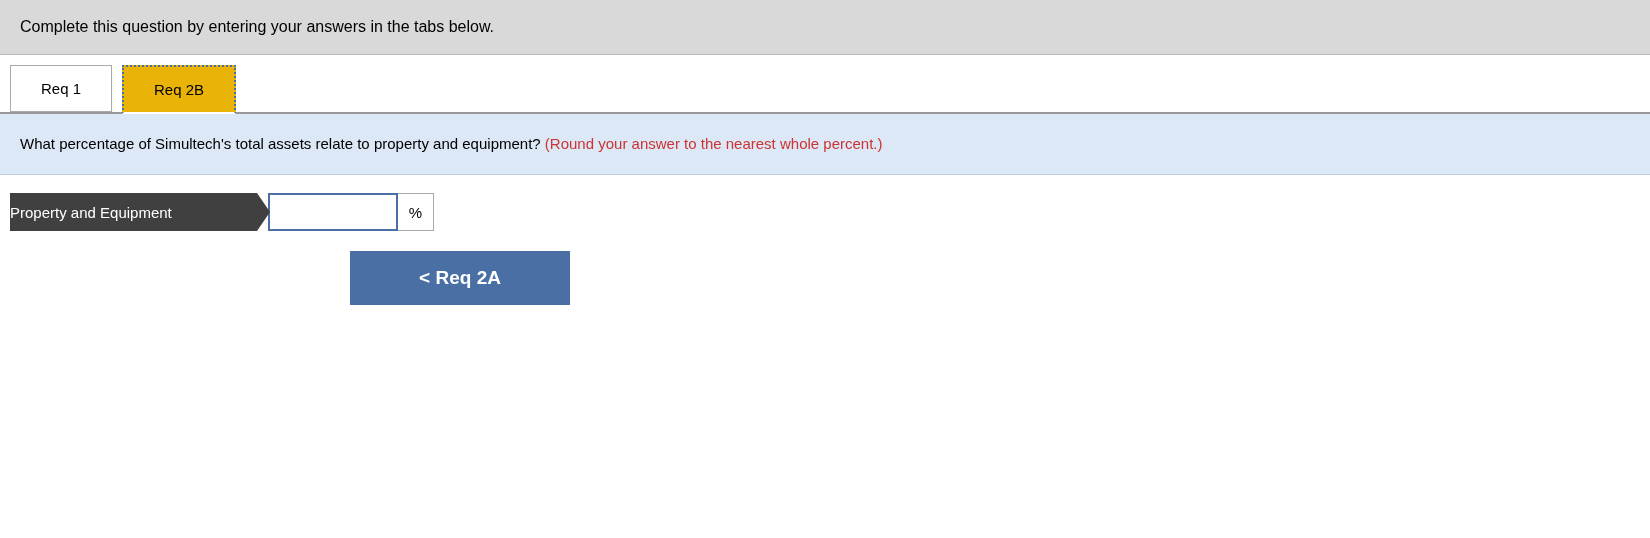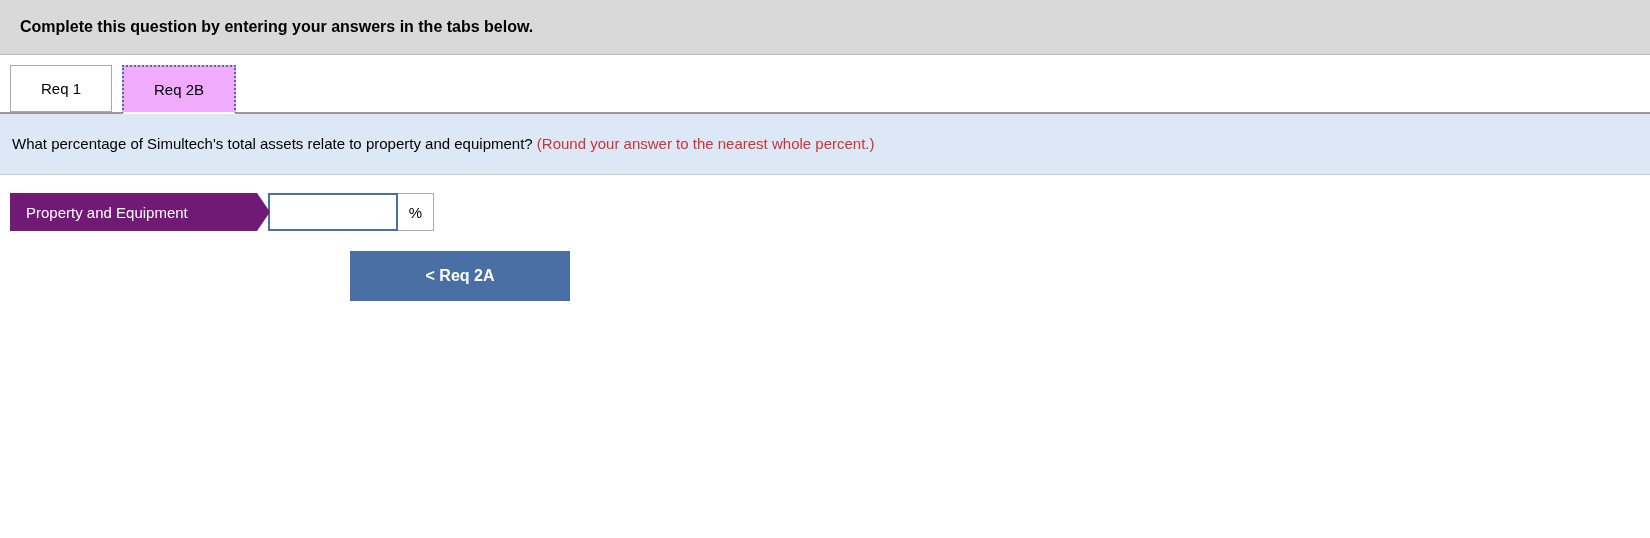--- a/index.html
+++ b/index.html
@@ -7,21 +7,21 @@
       font-family: Arial, sans-serif;
       font-size: 15px;
       background: #fff;
       width: 1650px;
       min-height: 538px;
     }
 
     .instruction-bar {
       background: #d9d9d9;
       padding: 18px 20px;
-      font-weight: bold;
+      font-weight: normal;
       font-size: 16px;
       border-bottom: 1px solid #bbb;
     }
 
     .tabs-container {
       display: flex;
       flex-direction: row;
       border-bottom: 2px solid #999;
       margin-top: 10px;
       padding-left: 10px;
@@ -33,28 +33,28 @@
       background: #fff;
       cursor: pointer;
       font-size: 15px;
       margin-right: 10px;
       position: relative;
     }
 
     .tab.active {
       border: 2px dotted #4a6fa5;
       border-bottom: 2px solid #fff;
-      background: #f0abfc;
+      background: #eab308;
       z-index: 1;
       margin-bottom: -2px;
     }
 
     .question-area {
       background: #dce8f5;
-      padding: 18px 12px;
+      padding: 18px 20px;
       font-size: 15px;
       line-height: 1.6;
       margin-top: 0;
       border-bottom: 1px solid #c0cfe0;
     }
 
     .question-text-normal {
       color: #000;
     }
 
@@ -63,23 +63,23 @@
     }
 
     .answer-row {
       display: flex;
       align-items: center;
       margin: 18px 10px;
       gap: 0;
     }
 
     .label-cell {
-      background: #701a75;
+      background: #404040;
       color: #fff;
-      padding: 8px 16px;
+      padding: 8px 0;
       font-size: 15px;
       min-width: 260px;
       height: 38px;
       display: flex;
       align-items: center;
       clip-path: polygon(0 0, 95% 0, 100% 50%, 95% 100%, 0 100%);
       padding-right: 30px;
     }
 
     .input-cell {
@@ -109,21 +109,21 @@
       flex-direction: row;
       gap: 20px;
       margin: 20px 10px 20px 350px;
     }
 
     .nav-btn {
       background: #4a6fa5;
       color: #fff;
       border: none;
       padding: 16px 42px;
-      font-size: 16px;
+      font-size: 19px;
       font-weight: bold;
       cursor: pointer;
       min-width: 220px;
       display: flex;
       align-items: flex-start;
       justify-content: center;
       gap: 8px;
     }
   </style>
 </head>

